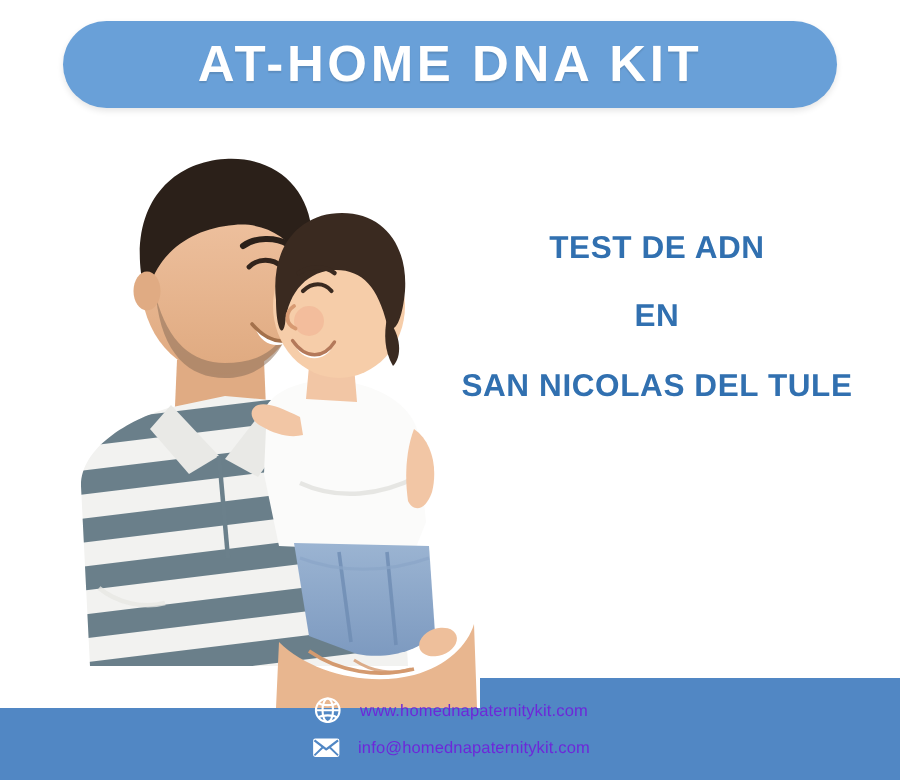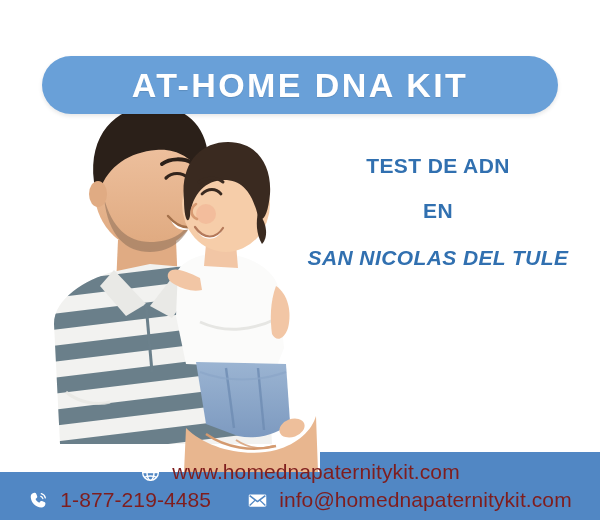--- a/index.html
+++ b/index.html
@@ -22,21 +22,20 @@
 
   
   .header-pill-wrap {
     position: absolute;
     left: 0;
     top: 14px;
     width: 600px;
     display: flex;
     justify-content: center;
     z-index: 6;
-    margin-top: 42px;
   }
   .header-pill {
     width: 516px;
     height: 58px;
     border-radius: 29px;
     background: #69a0d8;
     display: flex;
     align-items: center;
     justify-content: center;
     box-shadow: 0 2px 4px rgba(0,0,0,0.10);
@@ -63,21 +62,21 @@
   .headline-line {
     color: #3170b0;
     font-size: 21px;
     font-weight: bold;
     letter-spacing: 0.4px;
     line-height: 1;
     white-space: nowrap;
   }
   .headline-line.l1 { margin-bottom: 24px; }
   .headline-line.l2 { margin-bottom: 26px; }
-  .headline-line.l3 { font-size: 21px; font-style: italic; }
+  .headline-line.l3 { font-size: 21px; }
 
   
   .photo {
     position: absolute;
     left: 0;
     top: 72px;
     width: 320px;
     height: 400px;
     z-index: 4;
   }
@@ -121,22 +120,22 @@
     align-items: center;
     justify-content: center;
   }
   .footer-row.row-two { gap: 36px; }
   .contact {
     display: flex;
     align-items: center;
     gap: 11px;
   }
   .contact-text {
-    color: #7f1d1d;
-    font-size: 21px;
+    color: #6d28d9;
+    font-size: 11px;
     letter-spacing: 0.1px;
     white-space: nowrap;
   }
   .ficon {
     width: 21px;
     height: 21px;
     flex: 0 0 21px;
     display: block;
   }
   .ficon svg { display: block; }
@@ -284,37 +283,20 @@
             <line x1="3" y1="12" x2="21" y2="12"></line>
             <path d="M5 6.5 C8 8.6 16 8.6 19 6.5"></path>
             <path d="M5 17.5 C8 15.4 16 15.4 19 17.5"></path>
           </svg>
         </span>
         <span class="contact-text">www.homednapaternitykit.com</span>
       </div>
     </div>
 
     <div class="footer-row row-two">
-      <div class="contact">
-        <span class="ficon">
-          <svg width="21" height="21" viewBox="0 0 24 24" xmlns="http://www.w3.org/2000/svg">
-            <path d="M7.2 3.2 C8.3 3 9.1 3.5 9.5 4.5 L10.5 7.1
-                     C10.8 8 10.6 8.7 9.9 9.2 L8.6 10.2
-                     C9.4 12.1 11 13.7 12.9 14.5 L13.9 13.2
-                     C14.4 12.5 15.1 12.3 16 12.6 L18.6 13.6
-                     C19.6 14 20.1 14.8 19.9 15.9
-                     C19.6 18.3 17.6 20.1 15.2 20
-                     C8.6 19.6 3.5 14.5 3.1 7.9
-                     C3 5.5 4.8 3.5 7.2 3.2 Z" fill="#ffffff"></path>
-            <path d="M15.2 4.2 C17.6 4.8 19.3 6.6 19.8 9" stroke="#ffffff" stroke-width="1.5" fill="none" stroke-linecap="round"></path>
-            <path d="M14.6 7.2 C15.9 7.6 16.7 8.5 17 9.8" stroke="#ffffff" stroke-width="1.4" fill="none" stroke-linecap="round"></path>
-          </svg>
-        </span>
-        <span class="contact-text">1-877-219-4485</span>
-      </div>
 
       <div class="contact">
         <span class="ficon">
           <svg width="21" height="21" viewBox="0 0 24 24" xmlns="http://www.w3.org/2000/svg">
             <rect x="2" y="5" width="20" height="14" rx="1.6" fill="#ffffff"></rect>
             <path d="M3 6.4 L12 13.2 L21 6.4" stroke="#5187c4" stroke-width="1.8" fill="none" stroke-linejoin="round"></path>
             <path d="M3 17.8 L9.4 11.6 M21 17.8 L14.6 11.6" stroke="#5187c4" stroke-width="1.5" fill="none"></path>
           </svg>
         </span>
         <span class="contact-text">info@homednapaternitykit.com</span>

